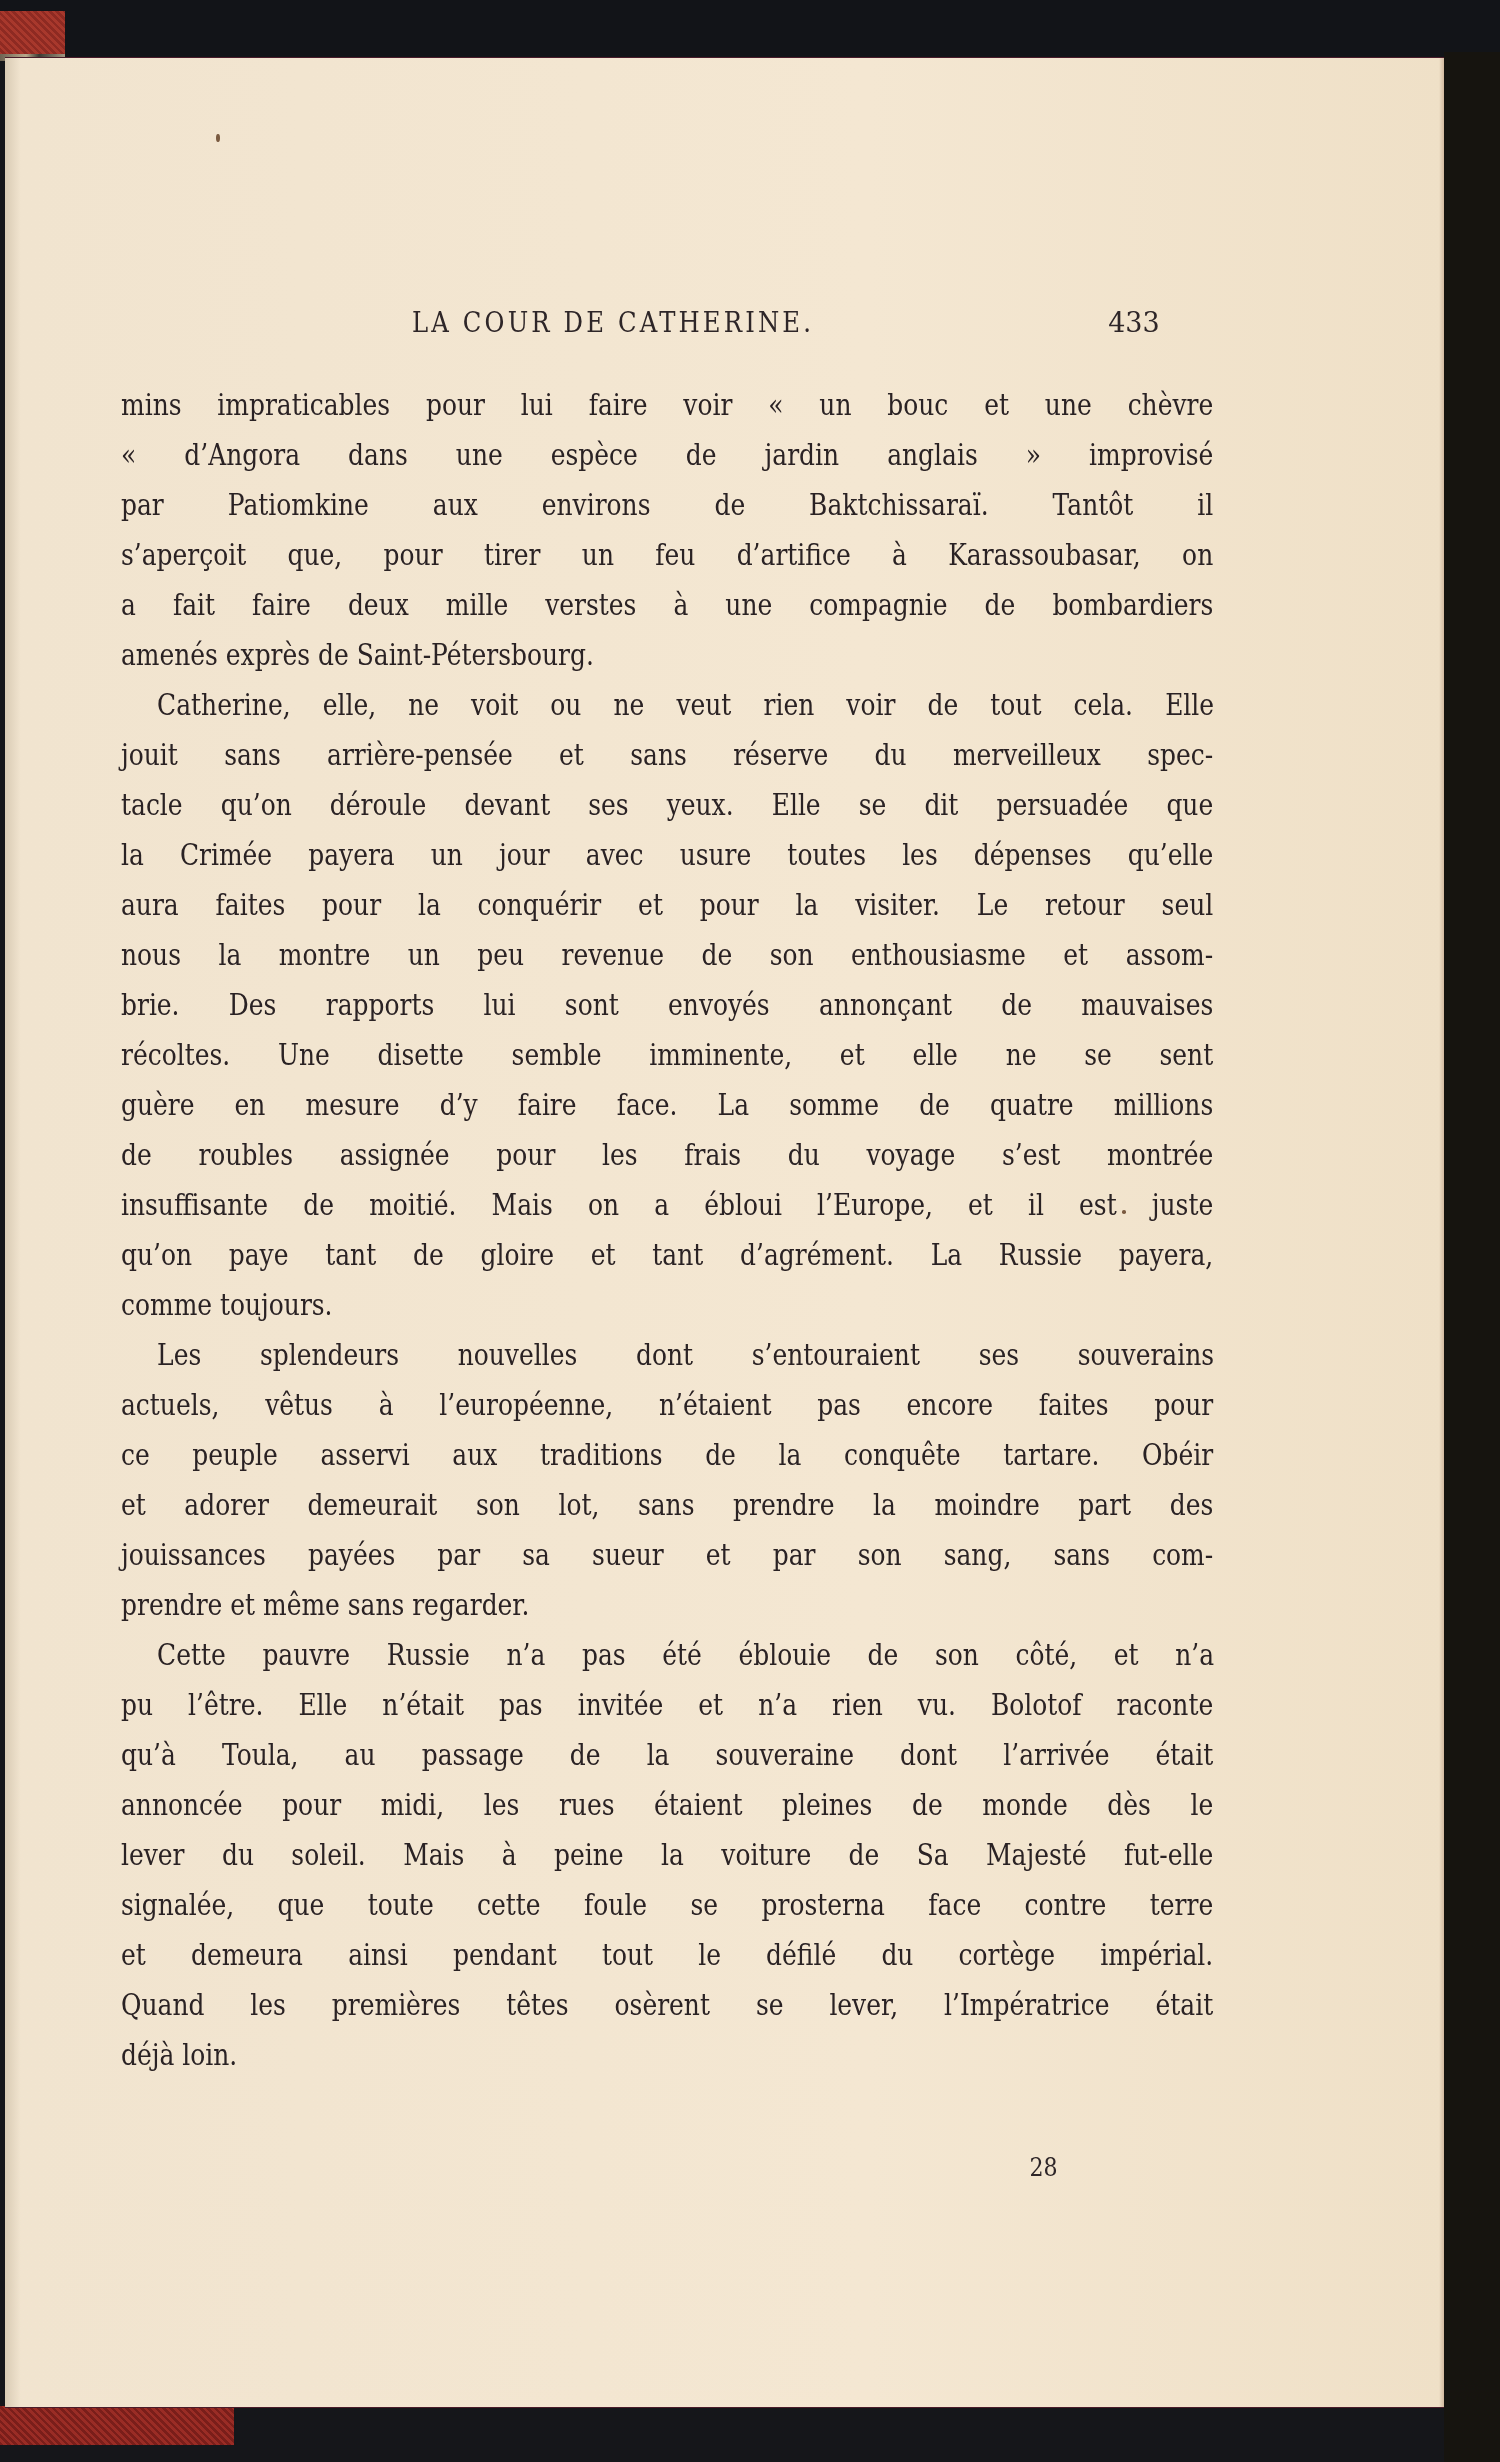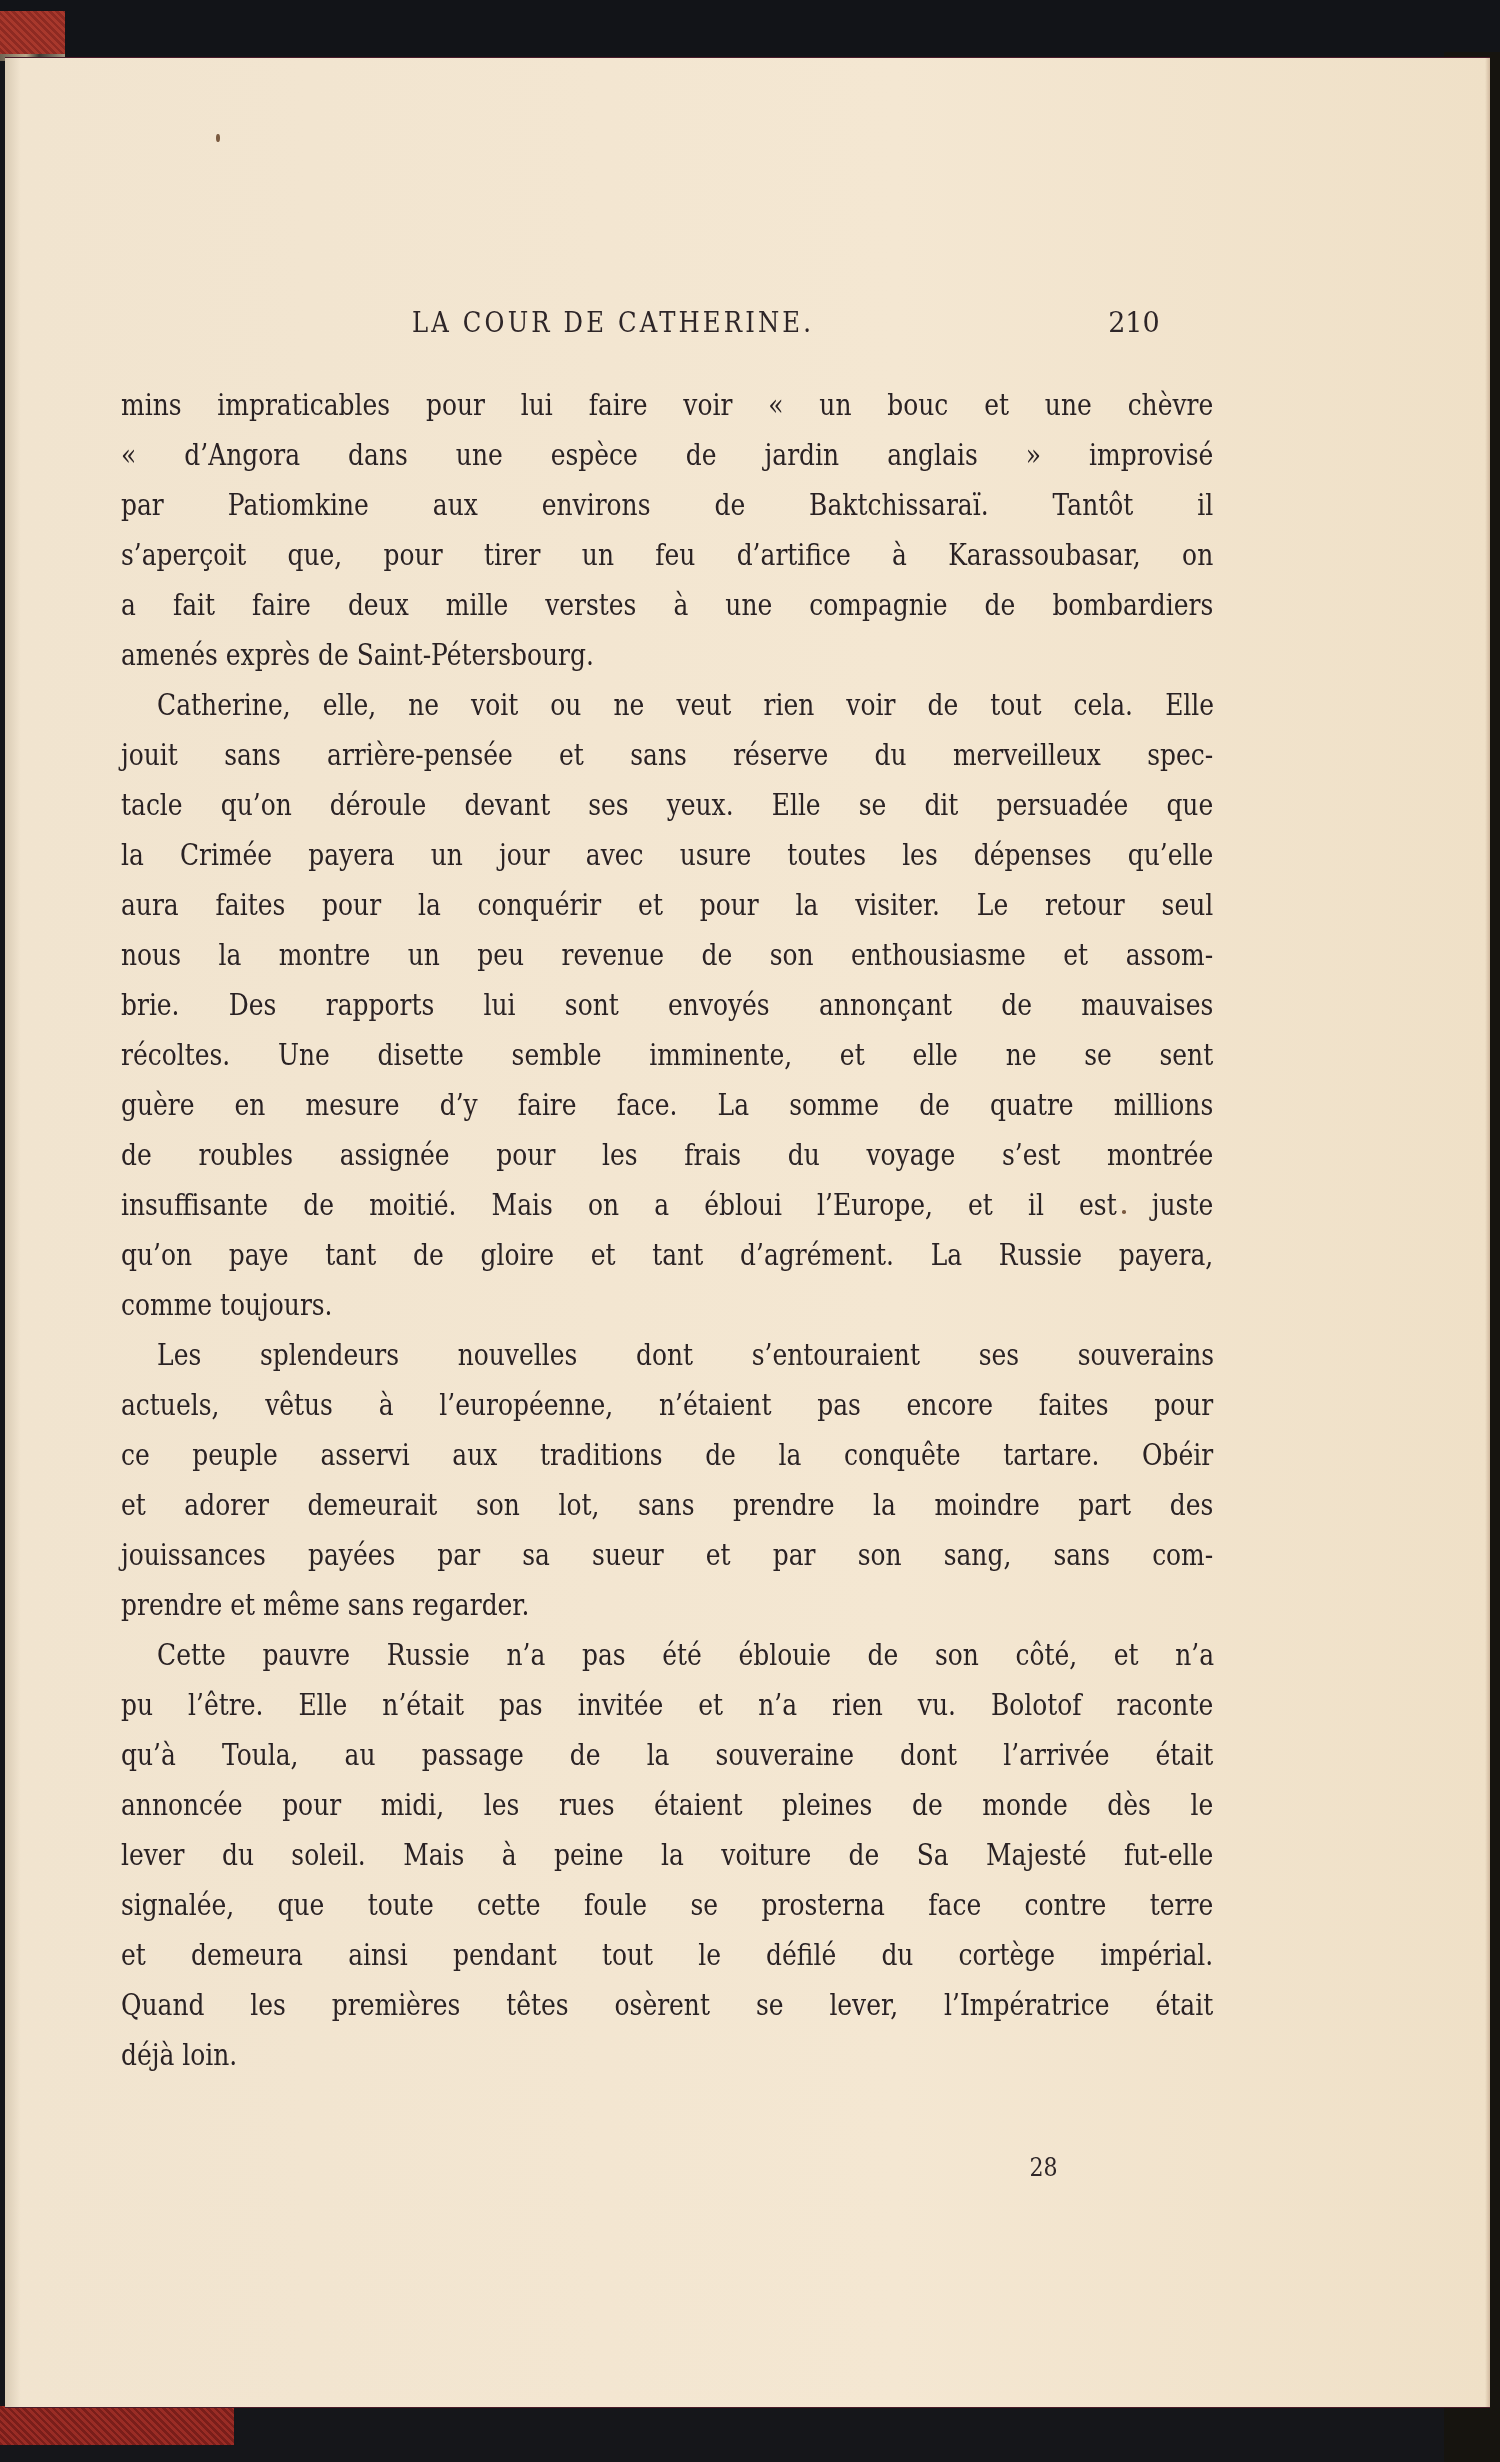--- a/index.html
+++ b/index.html
@@ -25,21 +25,20 @@
   }
   .backdrop-right {
     position: absolute; left: 1444px; top: 52px; width: 56px; height: 2410px;
     background: #16140f;
   }
   .page {
     position: absolute; left: 5.2px; top: 57px; width: 1439px; height: 2349px;
     background: linear-gradient(90deg, #d9cbb4 0px, #f1e4cf 15.6px, #f4e7d2 60%, #efe0c7 100%);
     border-top: 1.7px solid #4a1c2a;
     border-bottom: 1.7px solid #4a1c2a;
-    padding-left: 46px;
   }
   .page::after {
     content: ""; position: absolute; right: 0; top: 0; width: 5.2px; height: 100%;
     background: linear-gradient(90deg, rgba(0,0,0,0), rgba(120,70,40,0.25));
   }
   .running-head {
     position: absolute; top: 249px; left: 0; width: 100%; height: 35px;
     font-family: "DejaVu Serif", serif; color: #2e2628;
   }
   .running-title {
@@ -76,21 +75,21 @@
 <div class="marble-strip"></div>
 <div class="backdrop-right"></div>
 <div class="binding-bottom"></div>
 
 <div class="page">
   <span class="spot" style="left:211px;top:76px;width:3.5px;height:7.8px;"></span>
   <span class="spot" style="left:1117px;top:1152px;width:3.5px;height:3.5px;"></span>
 
   <div class="running-head">
     <span class="running-title">LA COUR DE CATHERINE.</span>
-    <span class="folio-top">210</span>
+    <span class="folio-top">433</span>
   </div>
 
   <div class="body-text" id="body-text">
       <div>
         <span class="line">mins impraticables pour lui faire voir « un bouc et une chèvre</span>
         <span class="line">« d’Angora dans une espèce de jardin anglais » improvisé</span>
         <span class="line">par Patiomkine aux environs de Baktchissaraï. Tantôt il</span>
         <span class="line">s’aperçoit que, pour tirer un feu d’artifice à Karassoubasar, on</span>
         <span class="line">a fait faire deux mille verstes à une compagnie de bombardiers</span>
         <span class="line last">amenés exprès de Saint-Pétersbourg.</span>

